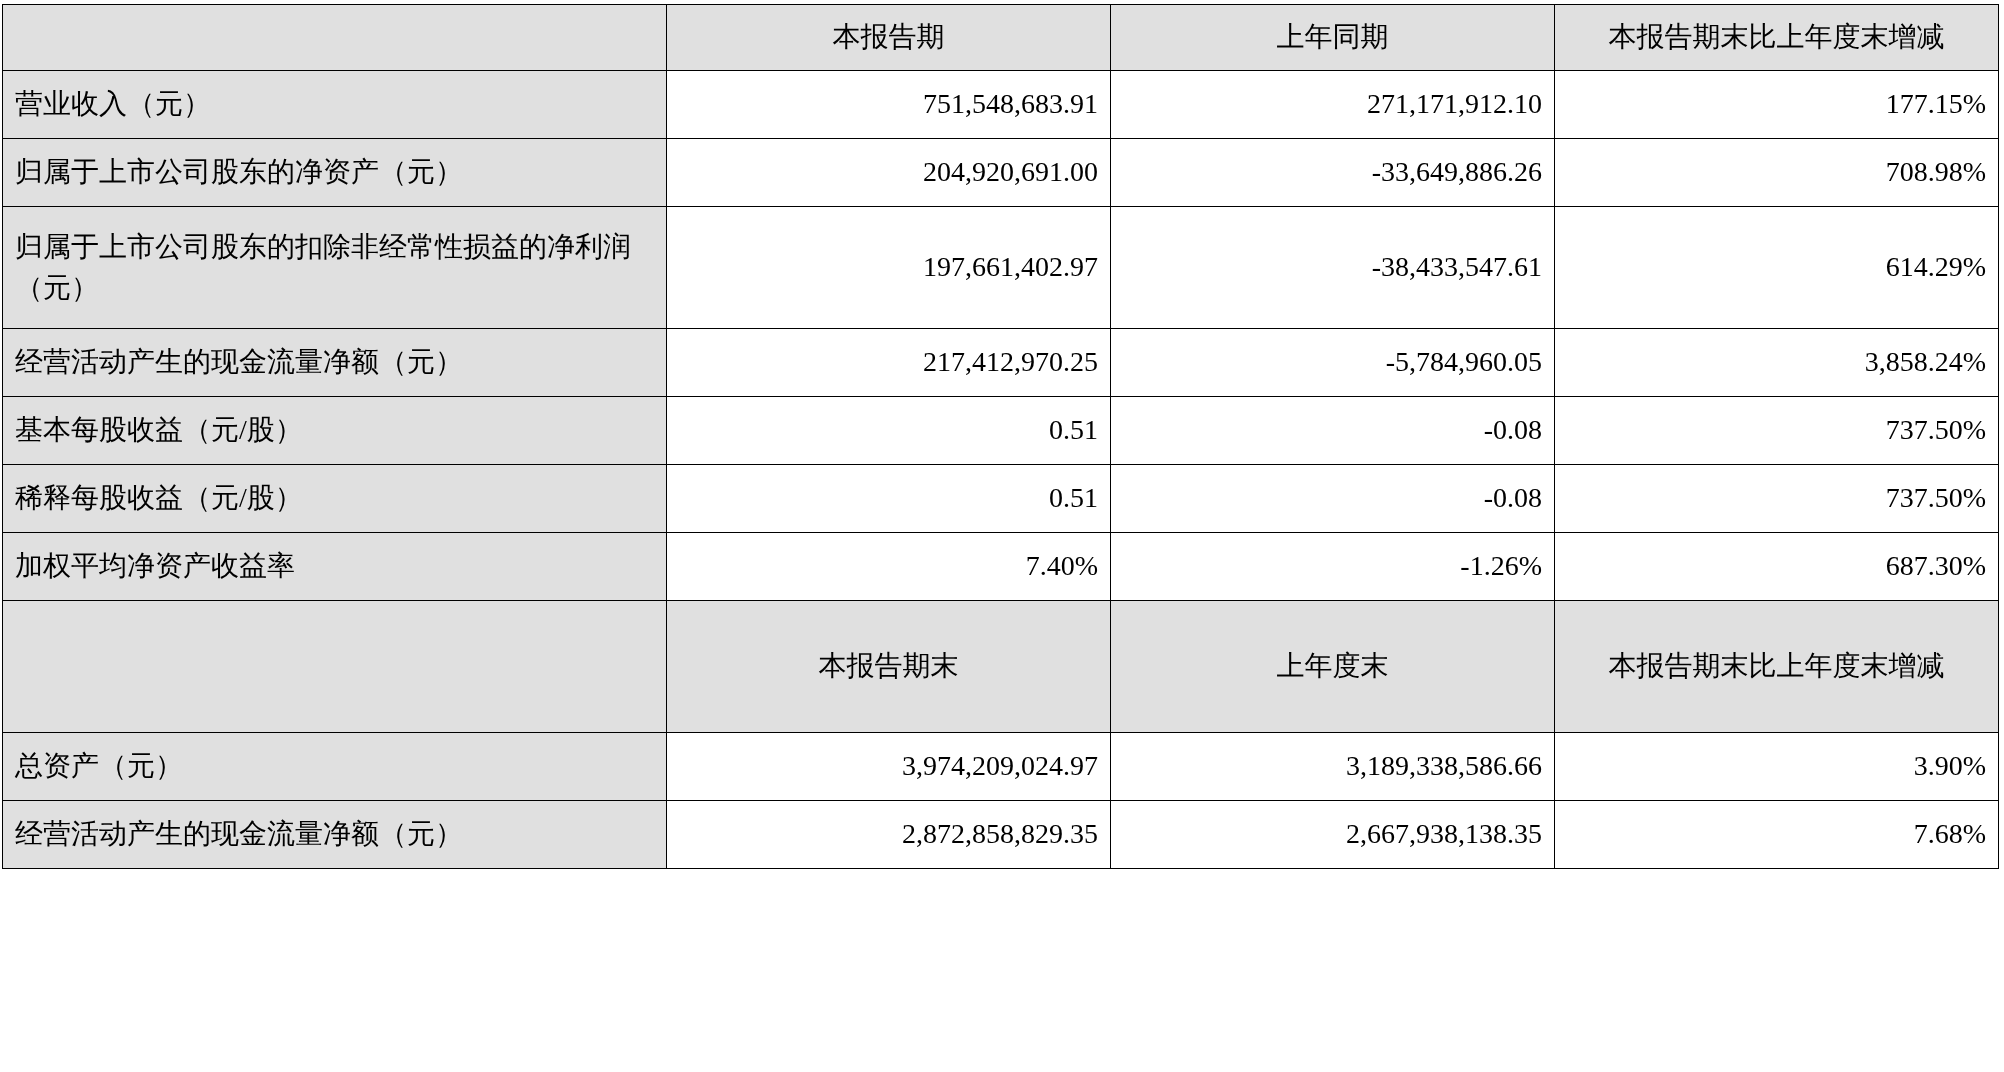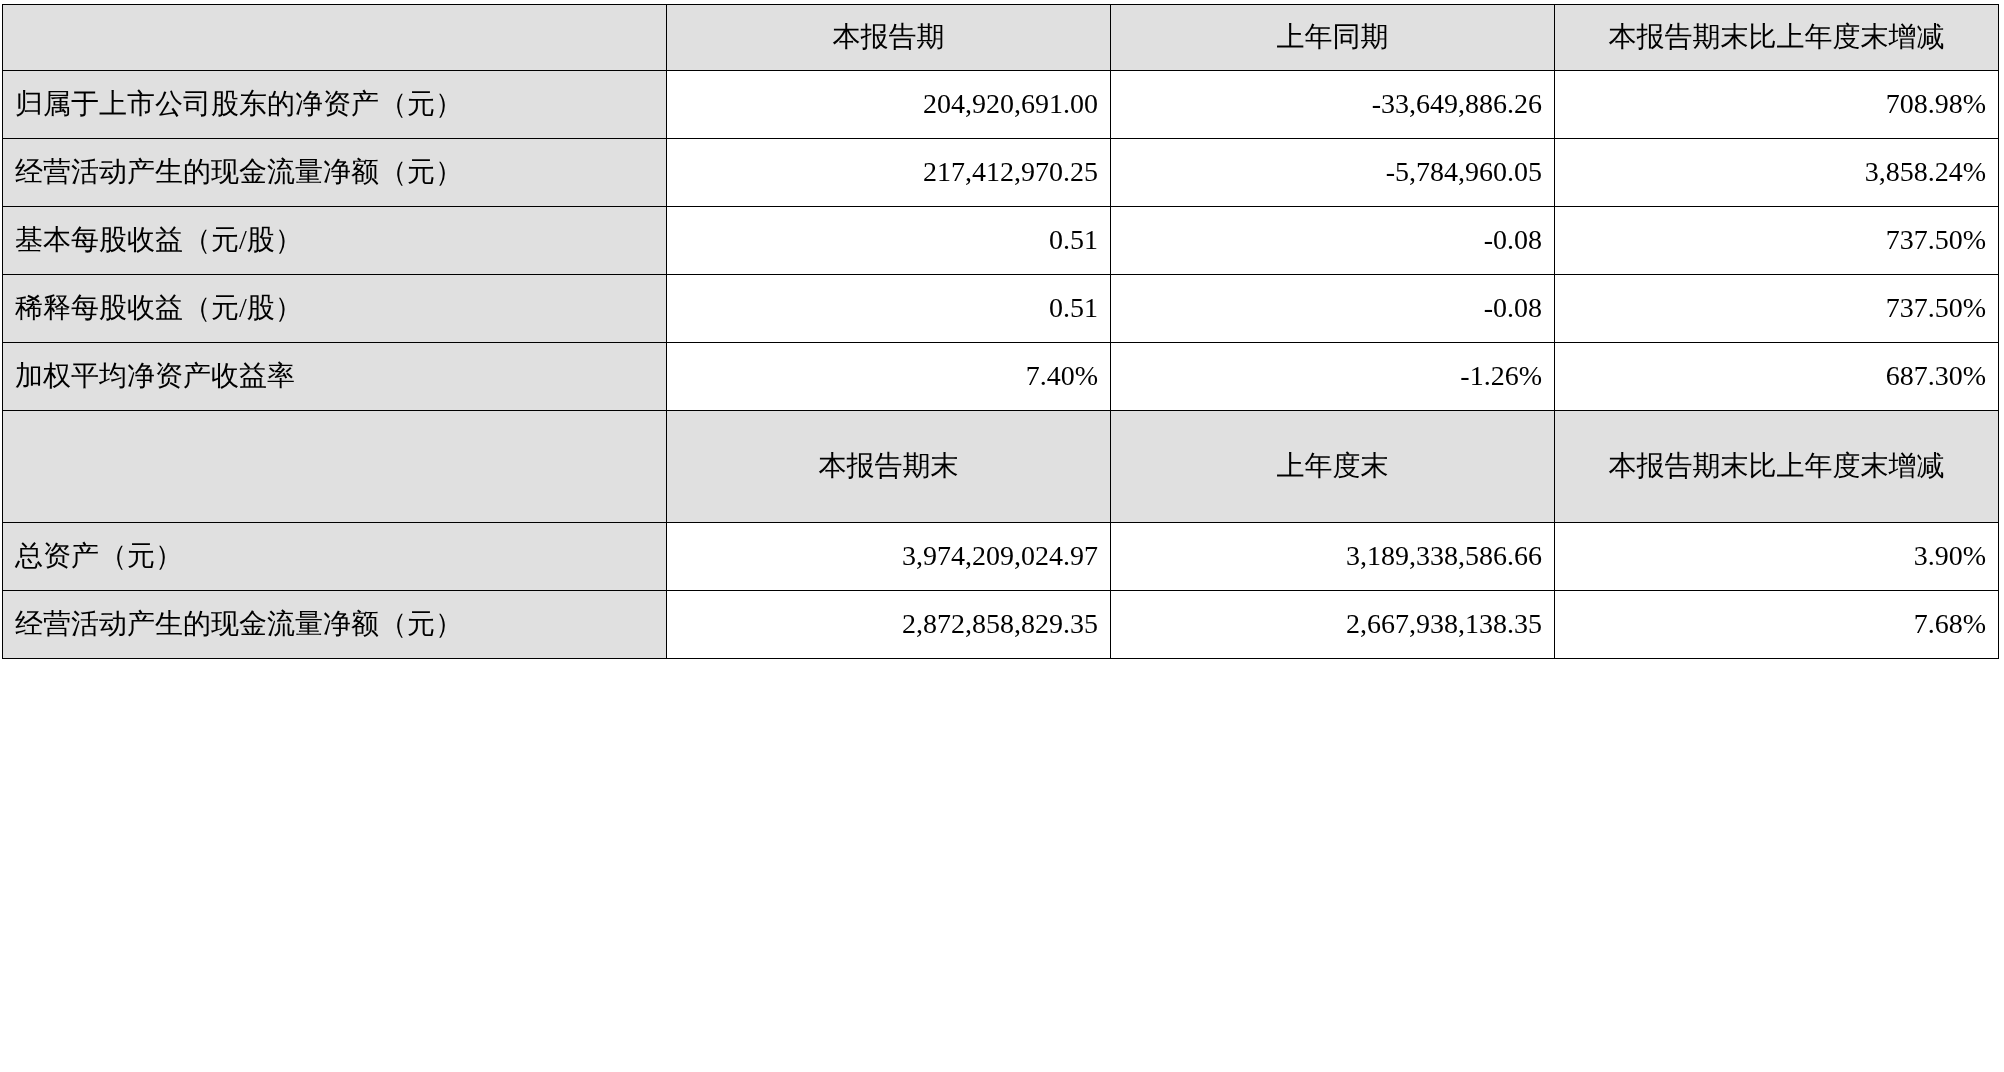--- a/index.html
+++ b/index.html
@@ -53,49 +53,61 @@
     background: #e0e0e0;
   }
   td.num {
     background: #ffffff;
     text-align: right;
     font-family: "Liberation Serif", "DejaVu Serif", serif;
   }
   tr.tall td { height: 122px; }
   tr.row td { height: 68px; }
   tr.hdrrow td { height: 66px; }
-  tr.hdrrow2 td { height: 112px; }
+  tr.hdrrow2 td { height: 132px; }
 </style>
 </head>
 <body>
 
 <div class="page">
   <table class="fin">
     <colgroup>
       <col class="c-label">
       <col class="c-v1">
       <col class="c-v2">
       <col class="c-v3">
     </colgroup>
     <tbody>
       <tr class="hdrrow">
         <td class="hdr blank"></td>
         <td class="hdr">本报告期</td>
         <td class="hdr">上年同期</td>
         <td class="hdr">本报告期末比上年度末增减</td>
       </tr>
 
+      <tr class="row">
+        <td class="label">营业收入（元）</td>
+        <td class="num">751,548,683.91</td>
+        <td class="num">271,171,912.10</td>
+        <td class="num">177.15%</td>
+      </tr>
 
       <tr class="row">
         <td class="label">归属于上市公司股东的净资产（元）</td>
         <td class="num">204,920,691.00</td>
         <td class="num">-33,649,886.26</td>
         <td class="num">708.98%</td>
       </tr>
 
+      <tr class="tall">
+        <td class="label">归属于上市公司股东的扣除非经常性损益的净利润（元）</td>
+        <td class="num">197,661,402.97</td>
+        <td class="num">-38,433,547.61</td>
+        <td class="num">614.29%</td>
+      </tr>
 
       <tr class="row">
         <td class="label">经营活动产生的现金流量净额（元）</td>
         <td class="num">217,412,970.25</td>
         <td class="num">-5,784,960.05</td>
         <td class="num">3,858.24%</td>
       </tr>
 
       <tr class="row">
         <td class="label">基本每股收益（元/股）</td>

